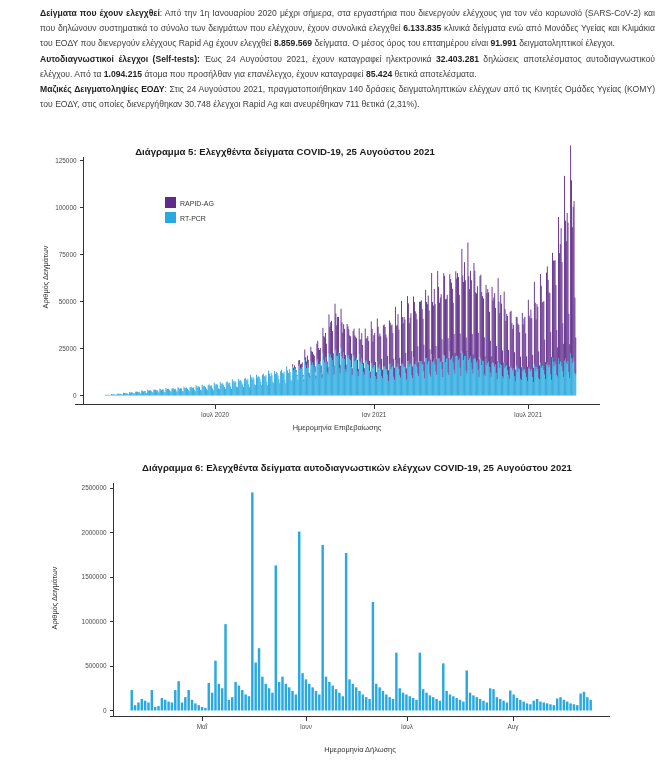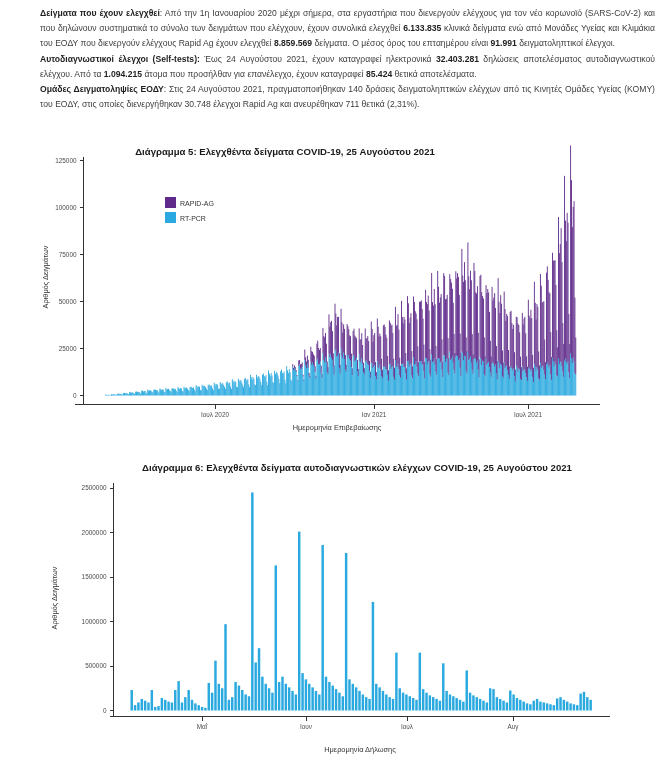--- a/index.html
+++ b/index.html
@@ -18,21 +18,21 @@
   .axis-title{font-size:7.4px;fill:#333;}
   .legend-label{font-size:7px;fill:#333;}
 </style>
 </head>
 <body>
 
 <div id="page">
   <div id="report-text">
       <p><span class="b">Δείγματα που έχουν ελεγχθεί</span><span>: Από την 1η Ιανουαρίου 2020 μέχρι σήμερα, στα εργαστήρια που διενεργούν ελέγχους για τον νέο κορωνοϊό (SARS-CoV-2) και που δηλώνουν συστηματικά το σύνολο των δειγμάτων που ελέγχουν, έχουν συνολικά ελεγχθεί </span><span class="b">6.133.835</span><span> κλινικά δείγματα ενώ από Μονάδες Υγείας και Κλιμάκια του ΕΟΔΥ που διενεργούν ελέγχους Rapid Ag έχουν ελεγχθεί </span><span class="b">8.859.569</span><span> δείγματα.  Ο μέσος όρος του επταημέρου είναι </span><span class="b">91.991</span><span> δειγματοληπτικοί έλεγχοι.</span></p>
       <p><span class="b">Αυτοδιαγνωστικοί έλεγχοι (Self-tests):</span><span>  Έως 24 Αυγούστου 2021, έχουν καταγραφεί ηλεκτρονικά </span><span class="b">32.403.281</span><span> δηλώσεις αποτελέσματος αυτοδιαγνωστικού ελέγχου. Από τα </span><span class="b">1.094.215</span><span> άτομα που προσήλθαν για επανέλεγχο, έχουν καταγραφεί </span><span class="b">85.424</span><span> θετικά αποτελέσματα.</span></p>
-      <p><span class="b">Ομάδες Δειγματοληψίες ΕΟΔΥ</span><span>: Στις 24 Αυγούστου 2021, πραγματοποιήθηκαν 140 δράσεις δειγματοληπτικών ελέγχων από τις Κινητές Ομάδες Υγείας (ΚΟΜΥ) του ΕΟΔΥ, στις οποίες διενεργήθηκαν 30.748 έλεγχοι Rapid Ag και ανευρέθηκαν 711 θετικά (2,31%).</span></p>
+      <p><span class="b">Μαζικές Δειγματοληψίες ΕΟΔΥ</span><span>: Στις 24 Αυγούστου 2021, πραγματοποιήθηκαν 140 δράσεις δειγματοληπτικών ελέγχων από τις Κινητές Ομάδες Υγείας (ΚΟΜΥ) του ΕΟΔΥ, στις οποίες διενεργήθηκαν 30.748 έλεγχοι Rapid Ag και ανευρέθηκαν 711 θετικά (2,31%).</span></p>
     </div>
   <svg id="chart5-svg" width="663" height="300" viewBox="0 0 663 300">
       <text x="285" y="15" text-anchor="middle" class="chart-title">Διάγραμμα 5: Ελεγχθέντα δείγματα COVID-19, 25 Αυγούστου 2021</text>
       <line x1="83.5" y1="17" x2="83.5" y2="265" stroke="#333" stroke-width="1" shape-rendering="crispEdges"></line>
       <line x1="79.5" y1="255.5" x2="83.5" y2="255.5" stroke="#333" stroke-width="1" shape-rendering="crispEdges"></line>
       <text x="76.5" y="257.8" text-anchor="end" class="tick-label">0</text>
       <line x1="79.5" y1="208.5" x2="83.5" y2="208.5" stroke="#333" stroke-width="1" shape-rendering="crispEdges"></line>
       <text x="76.5" y="210.8" text-anchor="end" class="tick-label">25000</text>
       <line x1="79.5" y1="161.5" x2="83.5" y2="161.5" stroke="#333" stroke-width="1" shape-rendering="crispEdges"></line>
       <text x="76.5" y="163.8" text-anchor="end" class="tick-label">50000</text>

